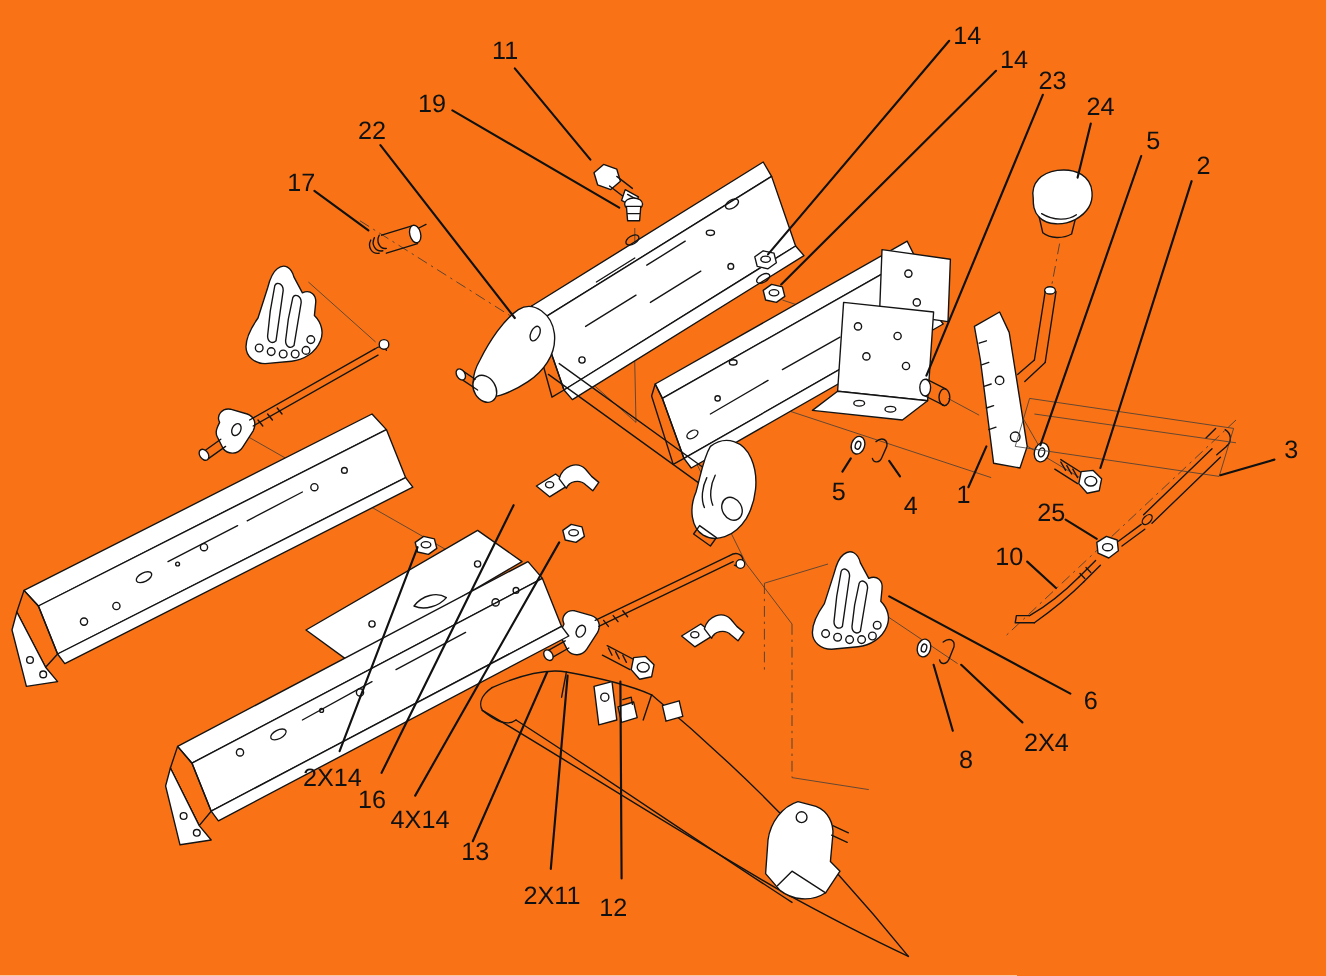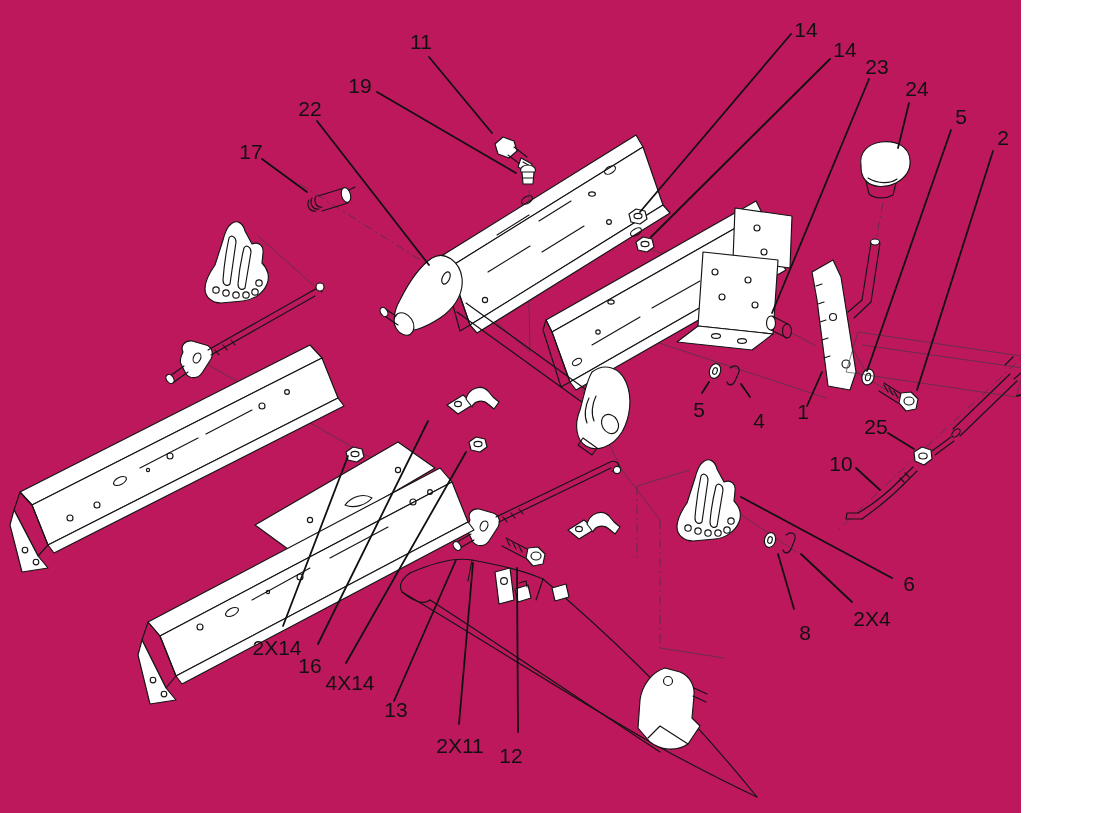--- a/index.html
+++ b/index.html
@@ -1,16 +1,16 @@
 <!DOCTYPE html>
 <html><head>
 <meta charset="utf-8">
 <style>
   html,body{margin:0;padding:0;background:#fff;}
-  .stage{position:relative;width:1021px;height:813px;background:#be185d;overflow:hidden;
+  .stage{position:relative;width:1105px;height:813px;background:#f97316;overflow:hidden;
          font-family:"Liberation Sans", sans-serif;}
   svg{display:block}
   .part{fill:none;stroke:#141414;stroke-width:1.15;stroke-linecap:round;stroke-linejoin:round;}
   .partW{fill:#ffffff;stroke:#141414;stroke-width:1.15;stroke-linejoin:round;}
   .thin{fill:none;stroke:#3a3a3a;stroke-width:0.65;}
   .dash{fill:none;stroke:#3a3a3a;stroke-width:0.7;stroke-dasharray:9 4 2 4;}
   .leader{stroke:#111;stroke-width:1.8;stroke-linecap:round;}
   .callout-text{font-family:"Liberation Sans", sans-serif;font-size:21px;fill:#111;}
 </style>
 </head>

